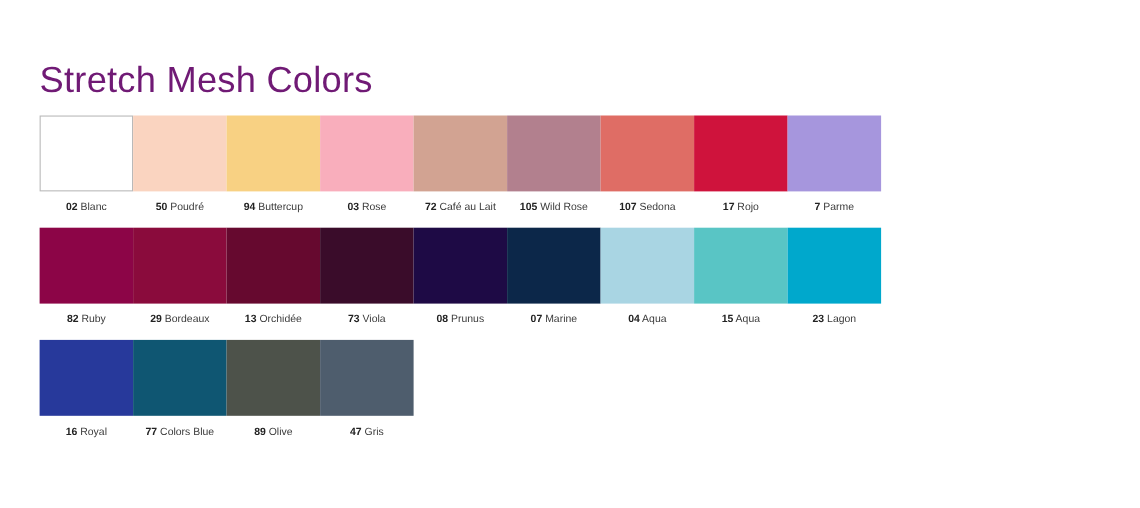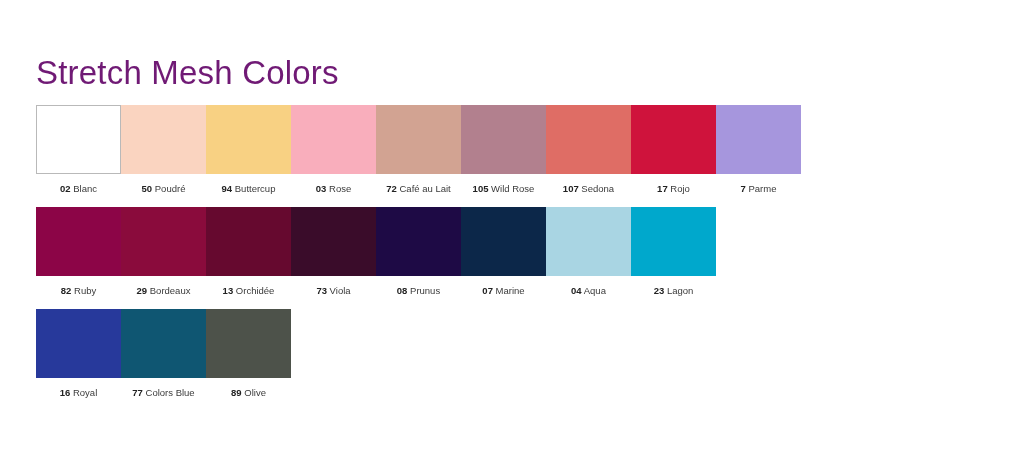--- a/index.html
+++ b/index.html
@@ -145,33 +145,41 @@
         </div>
         <div class="cell">
           <div class="swatch" style="background: rgb(12, 39, 73);"></div>
           <div class="caption"><span class="code">07</span><span class="name"> Marine</span></div>
         </div>
         <div class="cell">
           <div class="swatch" style="background: rgb(169, 213, 227);"></div>
           <div class="caption"><span class="code">04</span><span class="name"> Aqua</span></div>
         </div>
         <div class="cell">
+          <div class="swatch" style="background: rgb(89, 197, 197);"></div>
+          <div class="caption"><span class="code">15</span><span class="name"> Aqua</span></div>
+        </div>
+        <div class="cell">
           <div class="swatch" style="background: rgb(0, 168, 204);"></div>
           <div class="caption"><span class="code">23</span><span class="name"> Lagon</span></div>
         </div>
       </div>
       <div class="row">
         <div class="cell">
           <div class="swatch" style="background: rgb(39, 57, 155);"></div>
           <div class="caption"><span class="code">16</span><span class="name"> Royal</span></div>
         </div>
         <div class="cell">
           <div class="swatch" style="background: rgb(15, 86, 114);"></div>
           <div class="caption"><span class="code">77</span><span class="name"> Colors Blue</span></div>
         </div>
         <div class="cell">
           <div class="swatch" style="background: rgb(77, 82, 74);"></div>
           <div class="caption"><span class="code">89</span><span class="name"> Olive</span></div>
         </div>
+        <div class="cell">
+          <div class="swatch" style="background: rgb(78, 93, 109);"></div>
+          <div class="caption"><span class="code">47</span><span class="name"> Gris</span></div>
+        </div>
       </div>
     </div>
 
 </div>
 
 </body></html>

